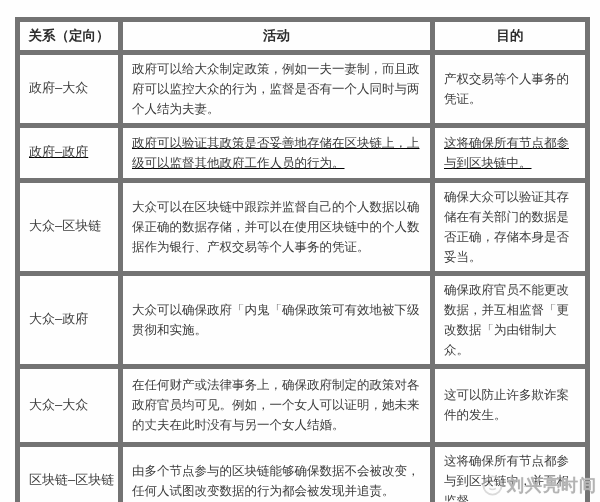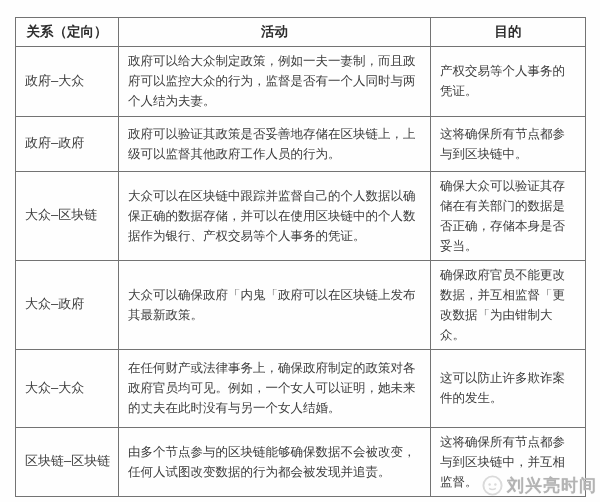--- a/index.html
+++ b/index.html
@@ -18,21 +18,21 @@
   table.relation-table {
     position: absolute;
     left: 15px;
     top: 17px;
     width: 570px;
     border-collapse: collapse;
     table-layout: fixed;
   }
   .relation-table th,
   .relation-table td {
-    border: 1px solid #737373;
+    border: 5px solid #737373;
     color: #3c3c3c;
     font-size: 12.5px;
     line-height: 1.6;
     padding: 4px 9px;
     vertical-align: middle;
     word-break: break-all;
   }
   .relation-table th {
     font-size: 13.5px;
     font-weight: bold;
@@ -40,21 +40,21 @@
     text-align: center;
     padding: 3px 6px;
   }
   .relation-table td.relation-cell {
     font-size: 13px;
     white-space: nowrap;
   }
   .row-header   { height: 24px; }
   .row-1 { height: 52px; }
   .row-2 { height: 70px; }
-  .row-3 { height: 55px; }
+  .row-3 { height: 55px; text-decoration: underline; }
   .row-4 { height: 69px; }
   .row-5 { height: 65px; }
   .row-6 { height: 78px; }
   .row-7 { height: 60px; }
 
   .watermark {
     position: absolute;
     right: 3px;
     bottom: 5px;
     display: flex;
@@ -105,21 +105,21 @@
         <td class="activity-cell">政府可以验证其政策是否妥善地存储在区块链上，上级可以监督其他政府工作人员的行为。</td>
         <td class="purpose-cell">这将确保所有节点都参与到区块链中。</td>
       </tr>
       <tr class="row-4">
         <td class="relation-cell">大众–区块链</td>
         <td class="activity-cell">大众可以在区块链中跟踪并监督自己的个人数据以确保正确的数据存储，并可以在使用区块链中的个人数据作为银行、产权交易等个人事务的凭证。</td>
         <td class="purpose-cell">确保大众可以验证其存储在有关部门的数据是否正确，存储本身是否妥当。</td>
       </tr>
       <tr class="row-5">
         <td class="relation-cell">大众–政府</td>
-        <td class="activity-cell">大众可以确保政府「内鬼「政府可以在区块链上发布其最新政策。</td>
+        <td class="activity-cell">大众可以确保政府「内鬼「确保政策可有效地被下级贯彻和实施。</td>
         <td class="purpose-cell">确保政府官员不能更改数据，并互相监督「更改数据「为由钳制大众。</td>
       </tr>
       <tr class="row-6">
         <td class="relation-cell">大众–大众</td>
         <td class="activity-cell">在任何财产或法律事务上，确保政府制定的政策对各政府官员均可见。例如，一个女人可以证明，她未来的丈夫在此时没有与另一个女人结婚。</td>
         <td class="purpose-cell">这可以防止许多欺诈案件的发生。</td>
       </tr>
       <tr class="row-7">
         <td class="relation-cell">区块链–区块链</td>
         <td class="activity-cell">由多个节点参与的区块链能够确保数据不会被改变，任何人试图改变数据的行为都会被发现并追责。</td>

